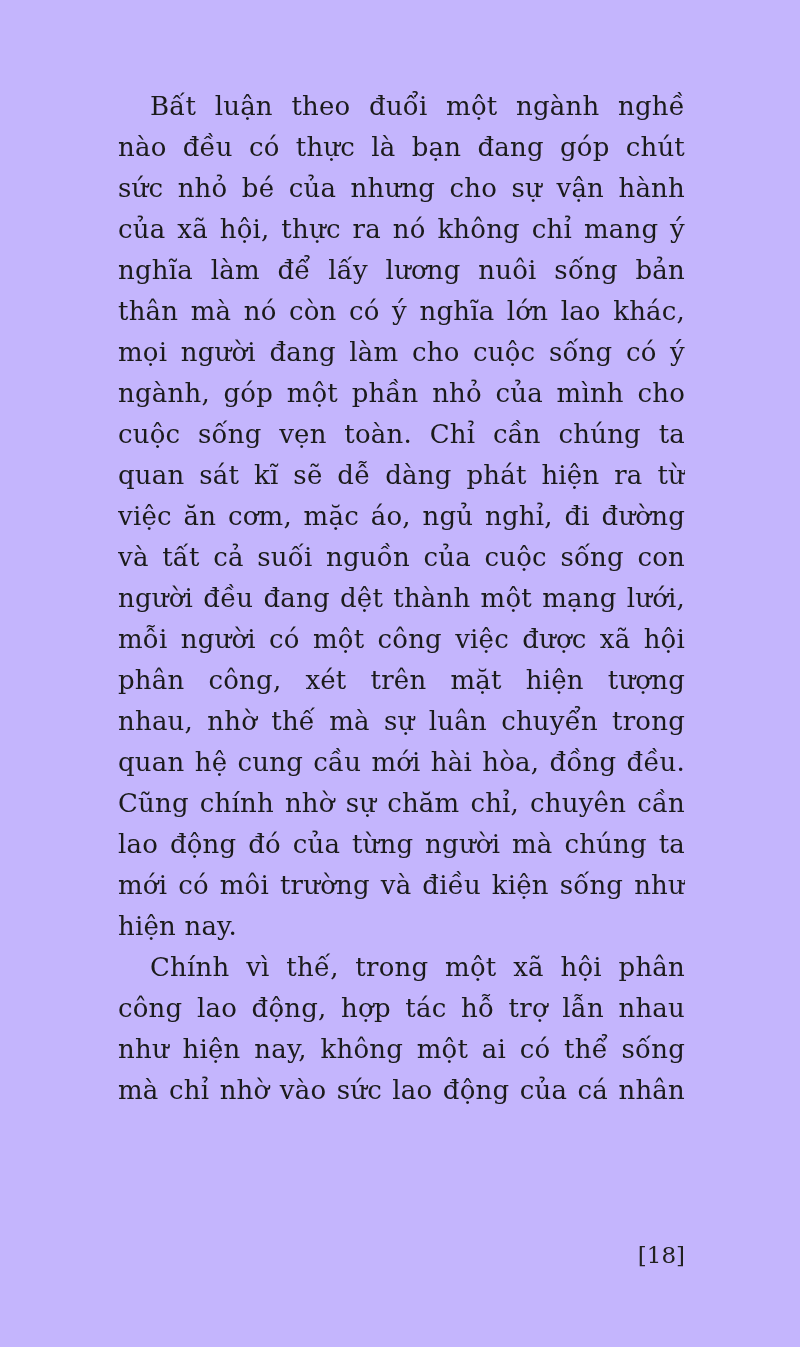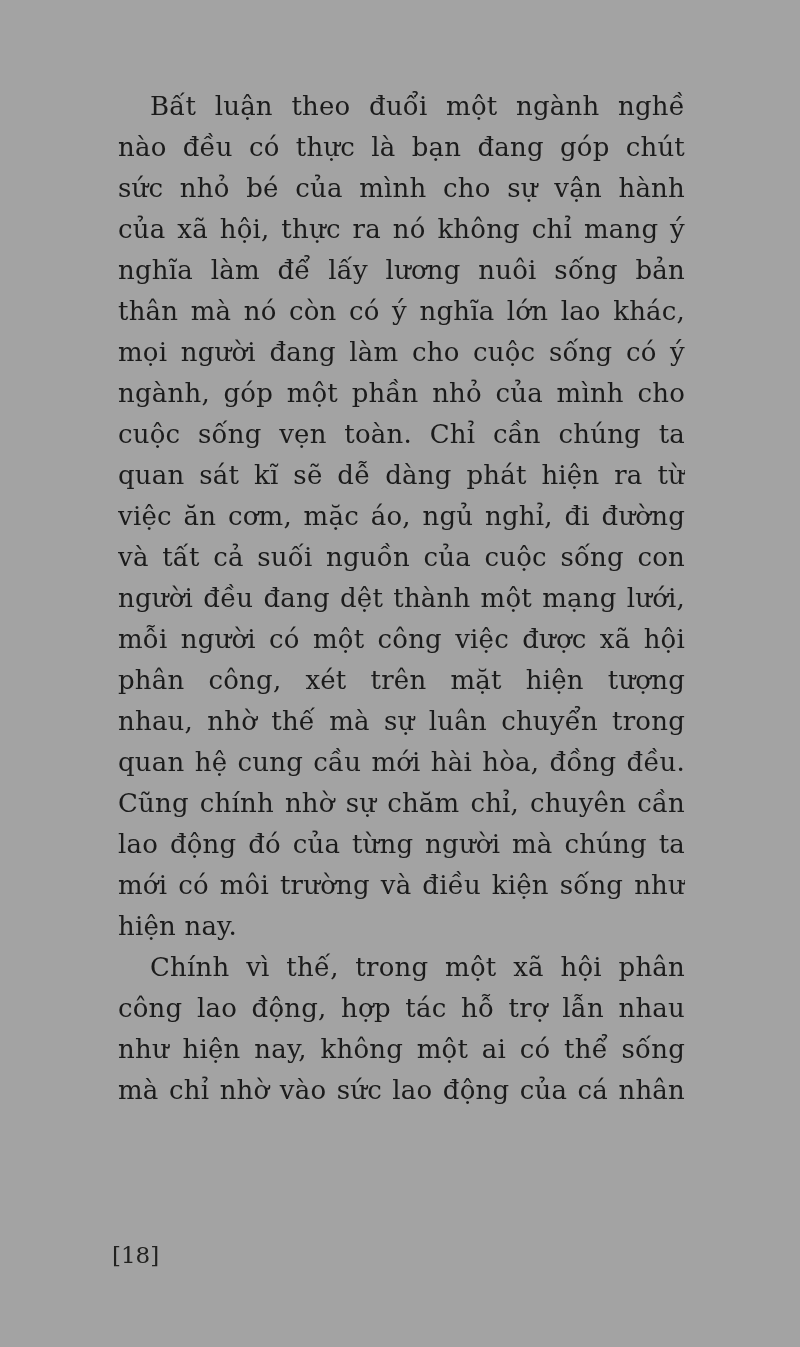--- a/index.html
+++ b/index.html
@@ -11,21 +11,21 @@
     height: 1347px;
     background: #fbfbf7;
     font-family: "DejaVu Serif", "Liberation Serif", serif;
     color: #1b1b1b;
     position: relative;
     overflow: hidden;
   }
   .page {
     position: absolute;
     inset: 0;
-    background: #a3a3a3;
+    background: #c4b5fd;
   }
   .text-block {
     position: absolute;
     left: 118px;
     top: 86px;
     width: 567px;
   }
   .paragraph {
     margin: 0;
   }
@@ -41,38 +41,38 @@
     overflow: hidden;
   }
   .line.indent {
     text-indent: 32px;
   }
   .line.lastline {
     text-align-last: left;
   }
   .footer {
     position: absolute;
-    left: 112px;
+    left: 118px;
     width: 567px;
     top: 1238px;
-    text-align: left;
+    text-align: right;
     font-size: 23px;
     line-height: 34px;
     color: #222220;
   }
 </style>
 </head>
 <body>
 
 <div class="page">
   <div class="text-block">
     <div class="paragraph">
         <div class="line indent">Bất luận theo đuổi một ngành nghề</div>
         <div class="line">nào đều có thực là bạn đang góp chút</div>
-        <div class="line">sức nhỏ bé của mình cho sự vận hành</div>
+        <div class="line">sức nhỏ bé của nhưng cho sự vận hành</div>
         <div class="line">của xã hội, thực ra nó không chỉ mang ý</div>
         <div class="line">nghĩa làm để lấy lương nuôi sống bản</div>
         <div class="line">thân mà nó còn có ý nghĩa lớn lao khác,</div>
         <div class="line">mọi người đang làm cho cuộc sống có ý</div>
         <div class="line">ngành, góp một phần nhỏ của mình cho</div>
         <div class="line">cuộc sống vẹn toàn. Chỉ cần chúng ta</div>
         <div class="line">quan sát kĩ sẽ dễ dàng phát hiện ra từ</div>
         <div class="line">việc ăn cơm, mặc áo, ngủ nghỉ, đi đường</div>
         <div class="line">và tất cả suối nguồn của cuộc sống con</div>
         <div class="line">người đều đang dệt thành một mạng lưới,</div>

